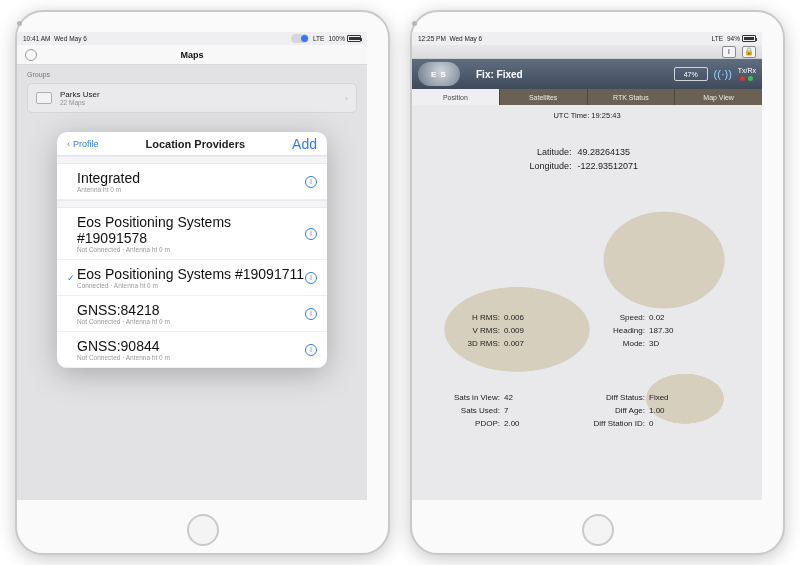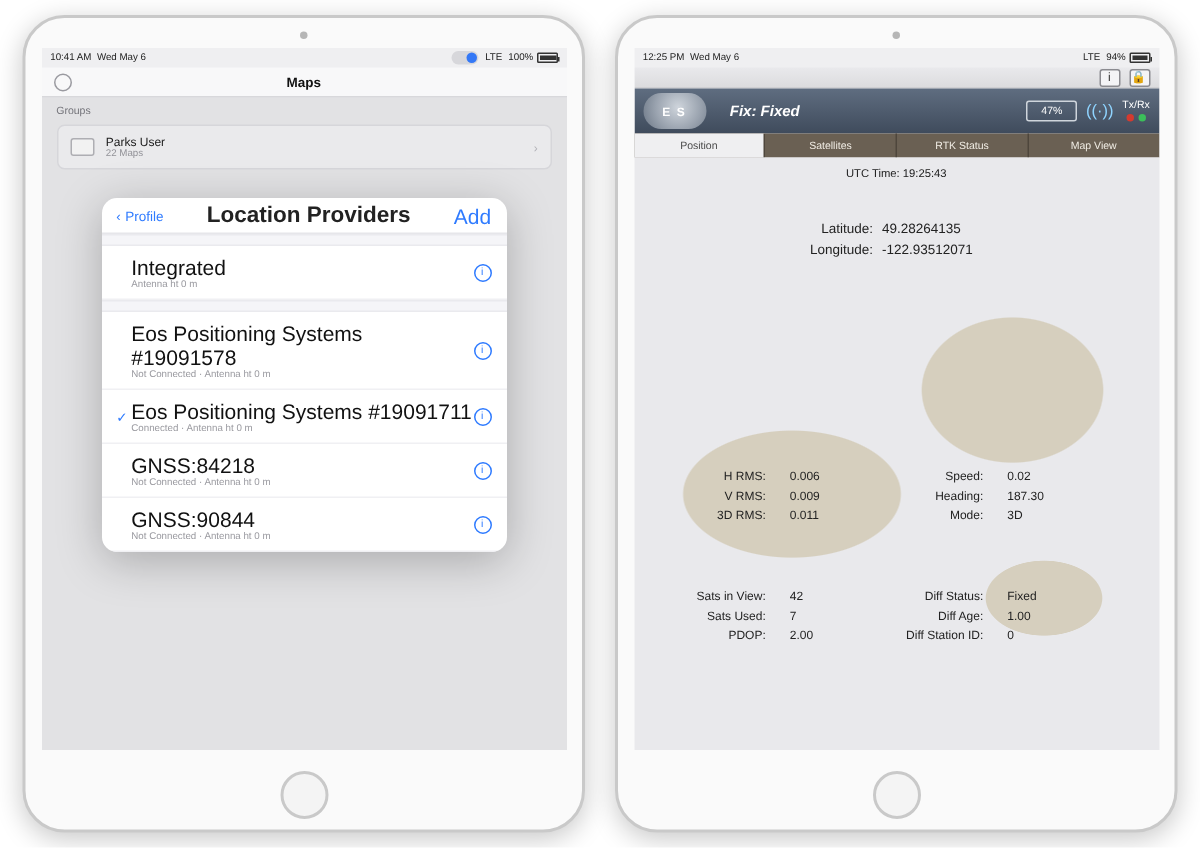--- a/index.html
+++ b/index.html
@@ -10,21 +10,21 @@
     display: flex; justify-content: center; align-items: center;
     gap: 20px;
   }
   .ipad {
     width: 375px; height: 545px;
     border: 2px solid #c9c9c9;
     border-radius: 28px;
     background: #fafafa;
     position: relative;
     box-shadow: 0 4px 18px rgba(0,0,0,.22);
-    display: flex; flex-direction: column; align-items: center;
+    display: flex; flex-direction: column; align-items: flex-start;
   }
   .camera {
     width: 5px; height: 5px; border-radius: 50%;
     background: #b6b6b6; margin-top: 9px;
   }
   .home-btn {
     width: 32px; height: 32px; border-radius: 50%;
     border: 2px solid #c9c9c9; background: #f4f4f4;
     position: absolute; bottom: 7px; left: 50%; transform: translateX(-50%);
   }
@@ -65,21 +65,21 @@
   .chev{margin-left:auto;color:#bcbcc2;}
 
   .dim{ position:absolute; inset:33px 0 0 0; background:rgba(0,0,0,.05); }
   .modal{
     position:absolute; left:40px; right:40px; top:100px;
     background:#fff; border-radius:10px; box-shadow:0 6px 30px rgba(0,0,0,.25);
     overflow:hidden;
   }
   .mhdr{height:24px;display:flex;align-items:center;justify-content:space-between;padding:0 10px;border-bottom:1px solid #e6e6ea;}
   .mhdr .back{color:#2f7bff;font-size:9px;display:flex;align-items:center;gap:3px;}
-  .mhdr .ttl{font-size:15px;font-weight:600;}
+  .mhdr .ttl{font-size:11px;font-weight:600;}
   .mhdr .add{color:#2f7bff;font-size:14px;}
   .msection{padding:0;}
   .mrow{display:flex;align-items:center;padding:6px 10px;border-bottom:1px solid #f0f0f3;position:relative;}
   .mrow .check{width:10px;color:#2f7bff;font-size:9px;visibility:hidden;}
   .mrow.selected .check{visibility:visible;}
   .mrow .labels{flex:1 1 auto;}
   .mrow .t{font-size:14px;color:#111;}
   .mrow .s{font-size:6.5px;color:#9a9aa0;}
   .mrow .info{width:12px;height:12px;border:1px solid #2f7bff;border-radius:50%;display:flex;align-items:center;justify-content:center;color:#2f7bff;font-size:7px;}
   .mgap{height:8px;background:#f5f5f8;border-bottom:1px solid #eaeaee;border-top:1px solid #eaeaee;}
@@ -89,21 +89,21 @@
   .eos-top{ height:14px; display:flex; align-items:center; justify-content:flex-end; gap:6px; padding:0 6px;
     background:linear-gradient(#e9e9ec,#dcdcde); border-bottom:1px solid #cfcfd2;}
   .sqbtn{width:14px;height:12px;border:1px solid #8b8b90;border-radius:2px;display:flex;align-items:center;justify-content:center;font-size:8px;color:#333;background:#f4f4f6;}
   .eos-bar{
     height:30px; display:flex; align-items:center; gap:6px; padding:0 6px;
     background:linear-gradient(#5f6d80,#3f4b5c); color:#fff;
   }
   .eos-logo{width:42px;height:24px;border-radius:12px 12px 12px 12px;
     background:radial-gradient(circle at 55% 40%, #cfd5dc 0%, #9aa3af 55%, #6b7685 100%);
     display:flex;align-items:center;justify-content:center;font-size:8px;letter-spacing:1px;color:#fff;font-weight:600;}
-  .fixbox{flex:0 0 auto;font-size:10px;font-weight:600;margin-left:10px;font-style:italic;}
+  .fixbox{flex:0 0 auto;font-size:10px;font-weight:600;margin-left:10px;}
   .battbox{margin-left:auto;width:34px;height:14px;border:1px solid #cfd5dc;border-radius:2px;display:flex;align-items:center;justify-content:center;font-size:7px;}
   .btico{width:18px;height:18px;display:flex;align-items:center;justify-content:center;color:#8fd4ff;font-size:11px;}
   .txrx{font-size:7px;text-align:center;line-height:1.1;}
   .leds{display:flex;gap:3px;justify-content:center;margin-top:1px;}
   .led{width:5px;height:5px;border-radius:50%;} .led.r{background:#d43a2f;} .led.g{background:#3bbf5a;}
 
   .tabs{display:flex;height:16px;background:#6a6053;}
   .tab{flex:1;display:flex;align-items:center;justify-content:center;font-size:7px;color:#f0ece4;border-right:1px solid #4e463c;}
   .tab.active{background:#efeff1;color:#4a4a4a;}
   .tab:last-child{border-right:none;}
@@ -115,21 +115,21 @@
       radial-gradient(ellipse 100px 80px at 72% 38%, #d6cfbe 0%, #d6cfbe 60%, transparent 61%),
       radial-gradient(ellipse 70px 45px at 78% 72%, #d6cfbe 0%, #d6cfbe 55%, transparent 56%),
       linear-gradient(#e9e9ec,#e9e9ec);
   }
   .utc{position:absolute;top:6px;left:0;right:0;text-align:center;font-size:7.5px;color:#1a1a1a;}
   .coords{position:absolute;top:40px;left:0;right:0;text-align:center;font-size:9px;line-height:1.6;}
   .coords .row{display:flex;justify-content:center;gap:6px;}
   .coords .lab{min-width:55px;text-align:right;} .coords .val{min-width:80px;text-align:left;}
   .grid2{position:absolute;left:30px;right:30px;display:flex;font-size:8px;}
   .grid2 .col{flex:1;display:flex;flex-direction:column;gap:4px;}
-  .pair{display:flex;gap:16px;} .pair .l{min-width:58px;text-align:right;} .pair .v{text-align:left;}
+  .pair{display:flex;gap:4px;} .pair .l{min-width:58px;text-align:right;} .pair .v{text-align:left;}
   .g1{top:208px;} .g2{top:288px;}
 
   .btmnav{height:26px;background:linear-gradient(#4a5362,#2f3947);display:flex;}
   .bitem{flex:1;display:flex;flex-direction:column;align-items:center;justify-content:center;color:#b9c0c9;font-size:6.5px;gap:1px;}
   .bitem.active{color:#f0d28a;}
   .bic{width:10px;height:10px;border:1px solid currentColor;border-radius:2px;}
   .bic.globe{border-radius:50%;}
 </style>
 </head>
 <body>
@@ -290,21 +290,21 @@
             <div class="pair">
               <span class="l">H RMS:</span>
               <span class="v">0.006</span>
             </div>
             <div class="pair">
               <span class="l">V RMS:</span>
               <span class="v">0.009</span>
             </div>
             <div class="pair">
               <span class="l">3D RMS:</span>
-              <span class="v">0.011</span>
+              <span class="v">0.007</span>
             </div>
           </div>
           <div class="col">
             <div class="pair">
               <span class="l">Speed:</span>
               <span class="v">0.02</span>
             </div>
             <div class="pair">
               <span class="l">Heading:</span>
               <span class="v">187.30</span>

